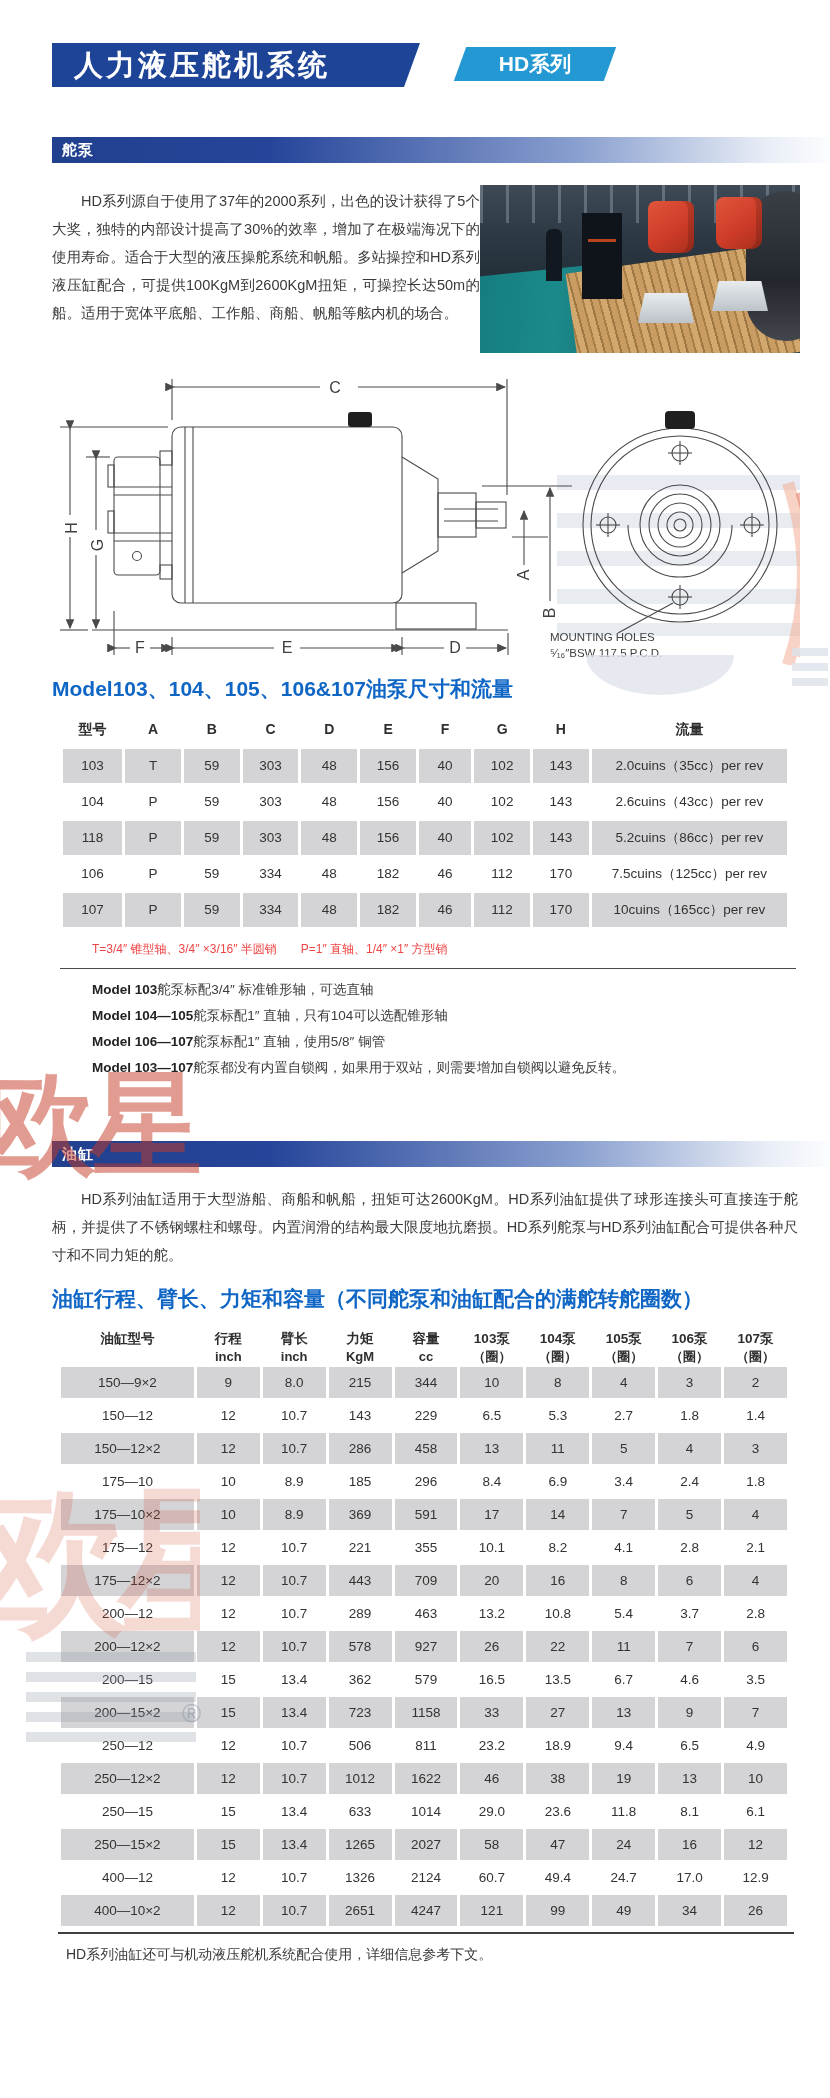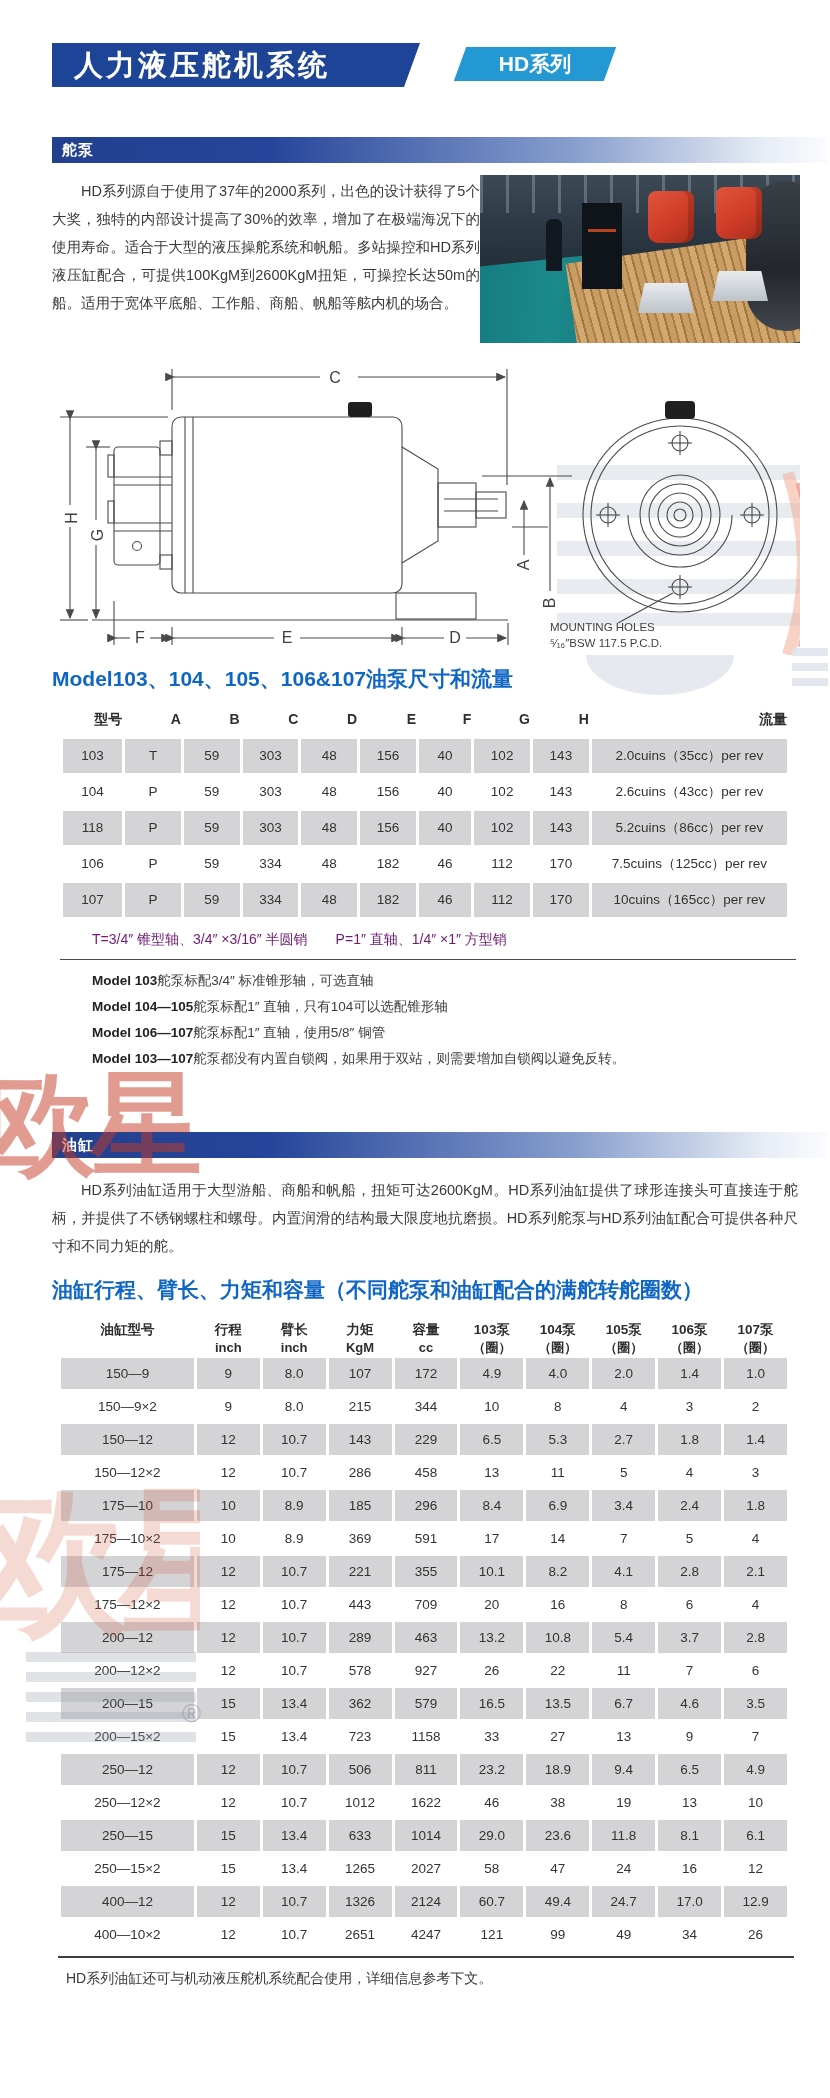--- a/index.html
+++ b/index.html
@@ -26,21 +26,21 @@
   .banner-badge span{display:block;transform:skewX(20deg);}
   
   .section-bar{
     margin-left:52px;margin-right:2px;height:26px;line-height:26px;
     background:linear-gradient(90deg,#21408e 0%,#26459a 28%,#8aa0cf 68%,#e8edf6 92%,#fbfcfe 100%);
     color:#fff;font-size:15px;font-weight:bold;padding-left:10px;letter-spacing:1px;
   }
   .bar1{margin-top:50px;}
   .bar2{margin-top:60px;}
   
-  .pump-intro{position:relative;margin:14px 30px 0 52px;height:168px;}
+  .pump-intro{position:relative;margin:24px 30px 0 52px;height:168px;}
   .pump-para{width:428px;font-size:14.5px;line-height:28px;text-indent:2em;text-align:justify;margin:0;}
   .photo{
     position:absolute;right:0;top:-2px;width:320px;height:168px;overflow:hidden;
     background:linear-gradient(180deg,#3d4a56 0%,#2b3843 34%,#24313b 52%,#31424c 100%);
   }
   .ph-lights{position:absolute;left:0;top:0;width:100%;height:38px;
     background:repeating-linear-gradient(90deg,rgba(220,230,240,.5) 0 3px,transparent 3px 26px);opacity:.5;}
   .ph-teal{position:absolute;left:-30px;top:86px;width:170px;height:100px;
     background:linear-gradient(100deg,#13777d 0%,#1b8a8a 60%,#1c6f78 100%);transform:rotate(-6deg);}
   .ph-deck{position:absolute;left:92px;top:70px;width:260px;height:110px;transform:rotate(-8deg);
@@ -62,30 +62,30 @@
   .drawing{position:relative;margin:10px 0 0 52px;width:748px;height:300px;}
   .drawing svg{display:block;}
   
   .blue-title{margin:10px 0 6px 52px;color:#0f66c5;font-size:21px;font-weight:bold;}
   .t2-title{margin-top:16px;margin-bottom:8px;}
   
   table.spec{border-collapse:separate;border-spacing:3px 2px;table-layout:fixed;}
   table.spec th{font-size:14px;font-weight:bold;color:#2e2e2e;padding:0;vertical-align:top;}
   table.spec td{font-size:13.5px;color:#333;text-align:center;padding:0;}
   .t1{margin-left:60px;width:730px;}
-  .t1 th{height:36px;line-height:36px;text-align:right;vertical-align:middle;}
+  .t1 th{height:36px;line-height:36px;text-align:center;vertical-align:middle;}
   .t1 td{height:34px;line-height:34px;}
   .t1 tbody tr:nth-child(odd) td{background:#d4d4d6;}
   .t2{margin-left:58px;width:732px;}
   .t2 th .hl1{font-size:13.5px;line-height:19px;padding-top:6px;}
   .t2 th .hl2{font-size:13px;line-height:17px;font-weight:bold;}
   .t2 td{font-size:13px;height:31px;line-height:31px;}
   .t2 tbody tr:nth-child(odd) td{background:#d4d4d6;}
   
-  .shaft-note{margin:12px 0 0 92px;font-size:14px;color:#701a75;}
+  .shaft-note{margin:12px 0 0 92px;font-size:12px;color:#ef4444;}
   .rule1{margin:10px 34px 0 60px;border:0;border-top:1.5px solid #4a4a4a;}
   .notes{margin:8px 0 0 92px;font-size:13.5px;line-height:26px;color:#3c3c3c;}
   .notes b{color:#222;}
   
   .cyl-para{margin:18px 32px 0 52px;font-size:14.5px;line-height:28px;text-indent:2em;text-align:justify;}
   .rule2{margin:4px 36px 0 58px;border:0;border-top:2px solid #3f3f3f;}
   .footer-note{margin:12px 0 0 66px;font-size:14px;color:#3a3a3a;}
   
   .wm{position:absolute;pointer-events:none;z-index:6;}
   .wm-red1{left:-16px;top:1050px;font-size:112px;font-weight:bold;color:#c63a26;opacity:.5;letter-spacing:-6px;white-space:nowrap;width:250px;overflow:hidden;}
@@ -407,32 +407,20 @@
           <div class="hl2">（圈）</div>
         </th>
         <th>
           <div class="hl1">107泵</div>
           <div class="hl2">（圈）</div>
         </th>
       </tr>
     </thead>
   <tbody>
       <tr>
-        <td>150—9</td>
-        <td>9</td>
-        <td>8.0</td>
-        <td>107</td>
-        <td>172</td>
-        <td>4.9</td>
-        <td>4.0</td>
-        <td>2.0</td>
-        <td>1.4</td>
-        <td>1.0</td>
-      </tr>
-      <tr>
         <td>150—9×2</td>
         <td>9</td>
         <td>8.0</td>
         <td>215</td>
         <td>344</td>
         <td>10</td>
         <td>8</td>
         <td>4</td>
         <td>3</td>
         <td>2</td>

